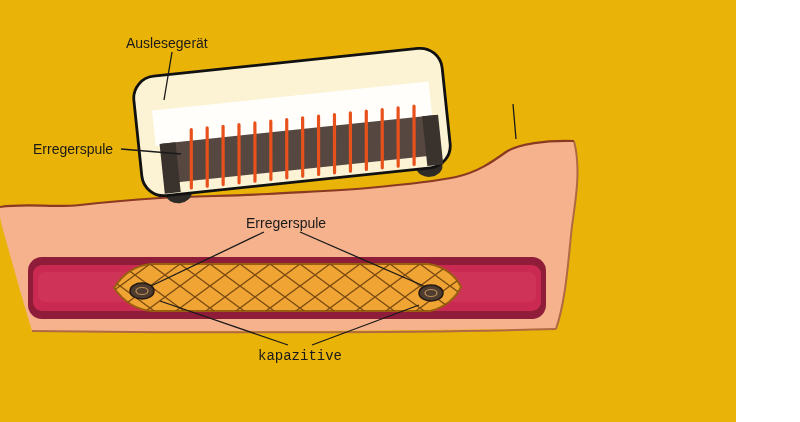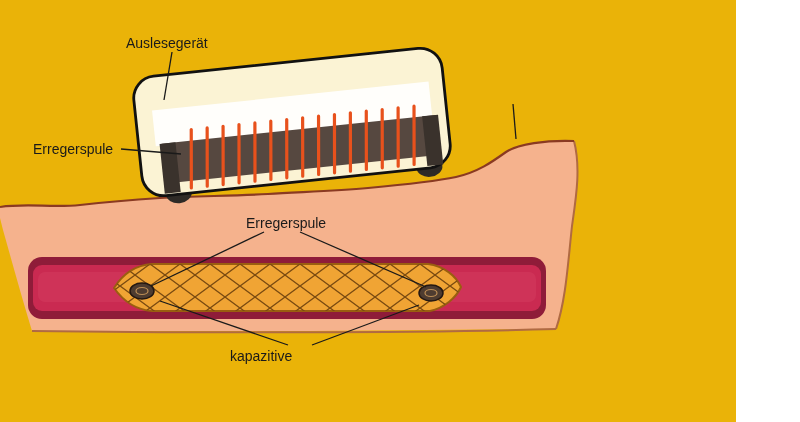--- a/index.html
+++ b/index.html
@@ -21,21 +21,22 @@
     top: 0;
   }
   .lbl {
     position: absolute;
     font-size: 14px;
     line-height: 18px;
     color: #1a1a1a;
     white-space: nowrap;
   }
   .lbl.center {
-    text-align: left;
+    text-align: center;
+    font-family: Liberation Mono, monospace;
   }
 </style>
 </head>
 <body>
 
 <div class="stage">
 
   <svg width="800" height="422" viewBox="0 0 800 422">
     <defs>
       <pattern id="mesh" width="30" height="22" patternUnits="userSpaceOnUse">

